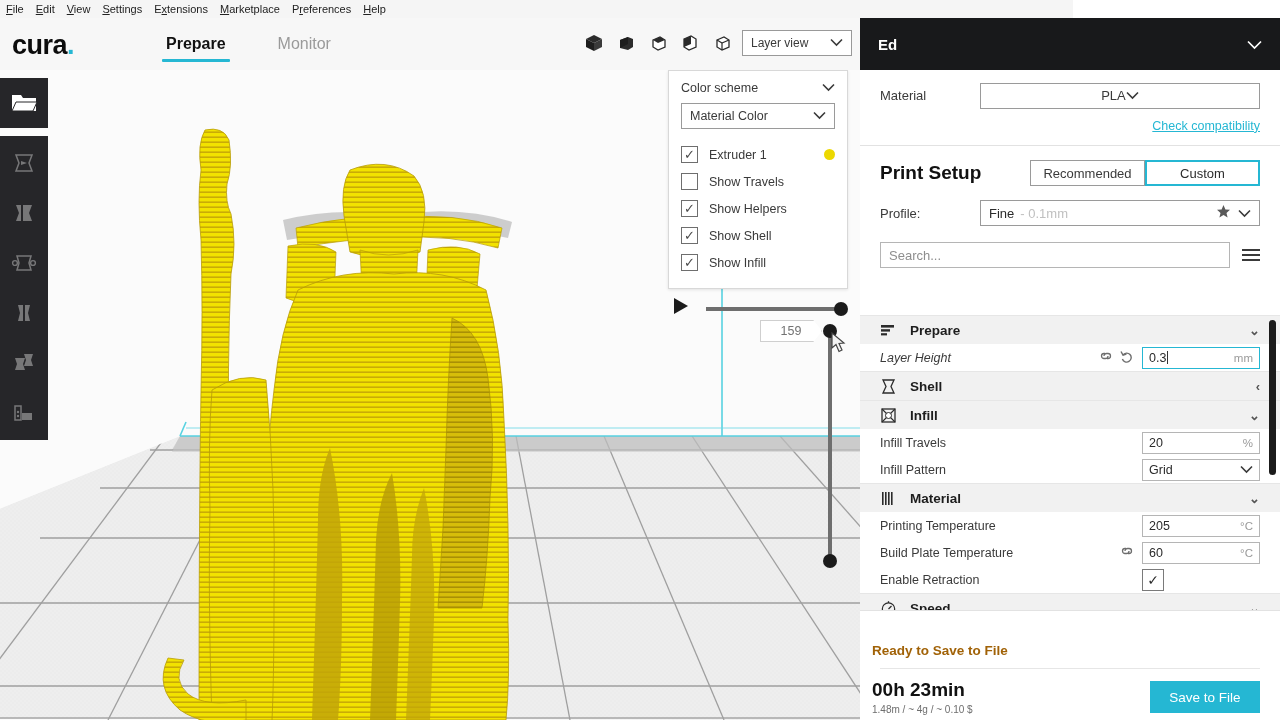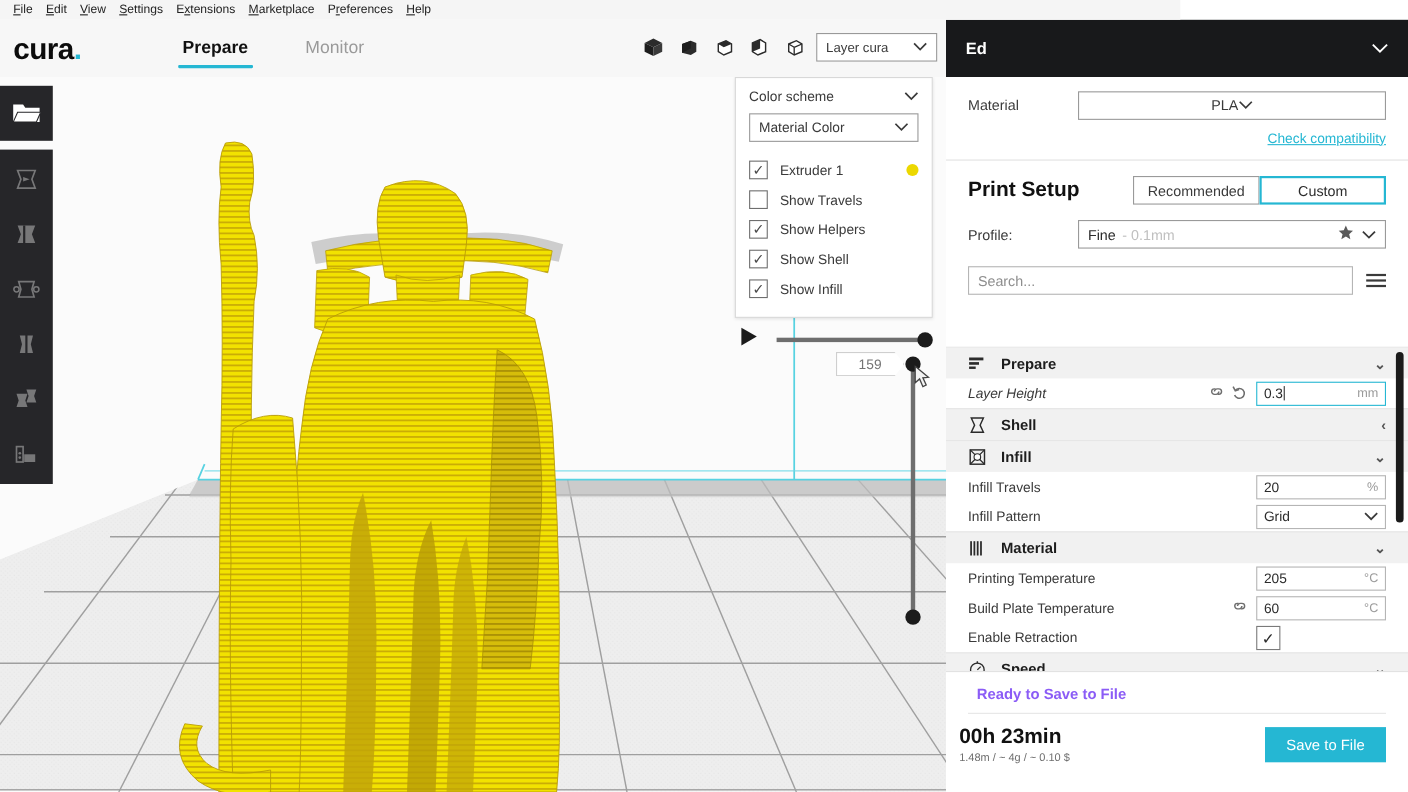--- a/index.html
+++ b/index.html
@@ -7,21 +7,21 @@
     width: 1280px; height: 720px; overflow: hidden;
     font-family: "Liberation Sans", sans-serif;
     background: #fff; color: #3a3a3a;
   }
   #app { position: relative; width: 1280px; height: 720px; }
 
   
   .menubar {
     position: absolute; top: 0; left: 0; width: 1073px; height: 18px;
     background: #f5f5f5; display: flex; align-items: center;
-    padding-left: 6px; font-size: 11px; color: #222; z-index: 40;
+    padding-left: 0; font-size: 11px; color: #222; z-index: 40;
   }
   .menubar .mi { padding: 0 6px; cursor: default; white-space: nowrap; }
   .menubar .mi u { text-decoration: underline; }
 
   
   .topbar {
     position: absolute; top: 18px; left: 0; width: 860px; height: 52px;
     background: #f7f7f7; z-index: 30;
   }
   .logo {
@@ -170,21 +170,21 @@
   .sval.dropdown { cursor: pointer; }
   .sval .caret { margin-left: auto; color: #555; }
   .cursorbar { display: inline-block; width: 1px; height: 13px; background: #333; margin-left: 1px; vertical-align: middle; }
   .scheck { width: 22px; height: 22px; border: 1px solid #7a7a7a; background: #fff;
     display: flex; align-items: center; justify-content: center; font-size: 14px; color: #2b2b2b; margin-left: 0; cursor: pointer; }
   .chkwrap { width: 118px; display: flex; }
   .sb-scrollbar { position: absolute; right: 4px; top: 5px; width: 7px; height: 155px; background: #1b1b1b; border-radius: 4px; cursor: pointer; }
 
   
   .sb-bottom { position: absolute; left: 0; bottom: 0; width: 420px; height: 110px; background: #fff; border-top: 1px solid #e2e2e2; }
-  .readytext { font-size: 13.5px; font-weight: 700; color: #8b5cf6; padding: 12px 0 0 28px; }
+  .readytext { font-size: 13.5px; font-weight: 700; color: #a16207; padding: 12px 0 0 12px; margin-top: 20px; }
   .sb-bottom .divider2 { height: 1px; background: #e6e6e6; margin: 10px 20px 0 20px; }
   .timerow { display: flex; align-items: center; justify-content: space-between; padding: 10px 20px 0 12px; }
   .timebig { font-size: 19px; font-weight: 700; color: #111; }
   .timesub { font-size: 10px; color: #6e6e6e; margin-top: 3px; }
   .savebtn { width: 110px; height: 32px; background: #25b7d3; color: #fff; font-size: 13.5px;
     display: flex; align-items: center; justify-content: center; cursor: pointer; }
 </style>
 </head>
 <body>
 
@@ -336,21 +336,21 @@
       </div>
       <div class="cube-btn">
         <svg width="20" height="20" viewBox="0 0 20 20">
             <polygon points="5,7 12,4 17,7 17,14 10,17 5,14" fill="#fff" stroke="#2b2b2b" stroke-width="1.3"></polygon>
             <line x1="5" y1="7" x2="10" y2="10" stroke="#2b2b2b" stroke-width="1.2"></line>
             <line x1="10" y1="10" x2="17" y2="7" stroke="#2b2b2b" stroke-width="1.2"></line>
             <line x1="10" y1="10" x2="10" y2="17" stroke="#2b2b2b" stroke-width="1.2"></line>
           </svg>
       </div>
       <div class="viewsel">
-        <span>Layer cura</span>
+        <span>Layer view</span>
         <span>
           <svg width="13" height="9" viewBox="0 0 13 9">
               <polyline points="1,1.5 6.5,7 12,1.5" fill="none" stroke="#3a3a3a" stroke-width="1.6"></polyline>
             </svg>
         </span>
       </div>
     </div>
   </div>
 
   <div class="lefttools">

